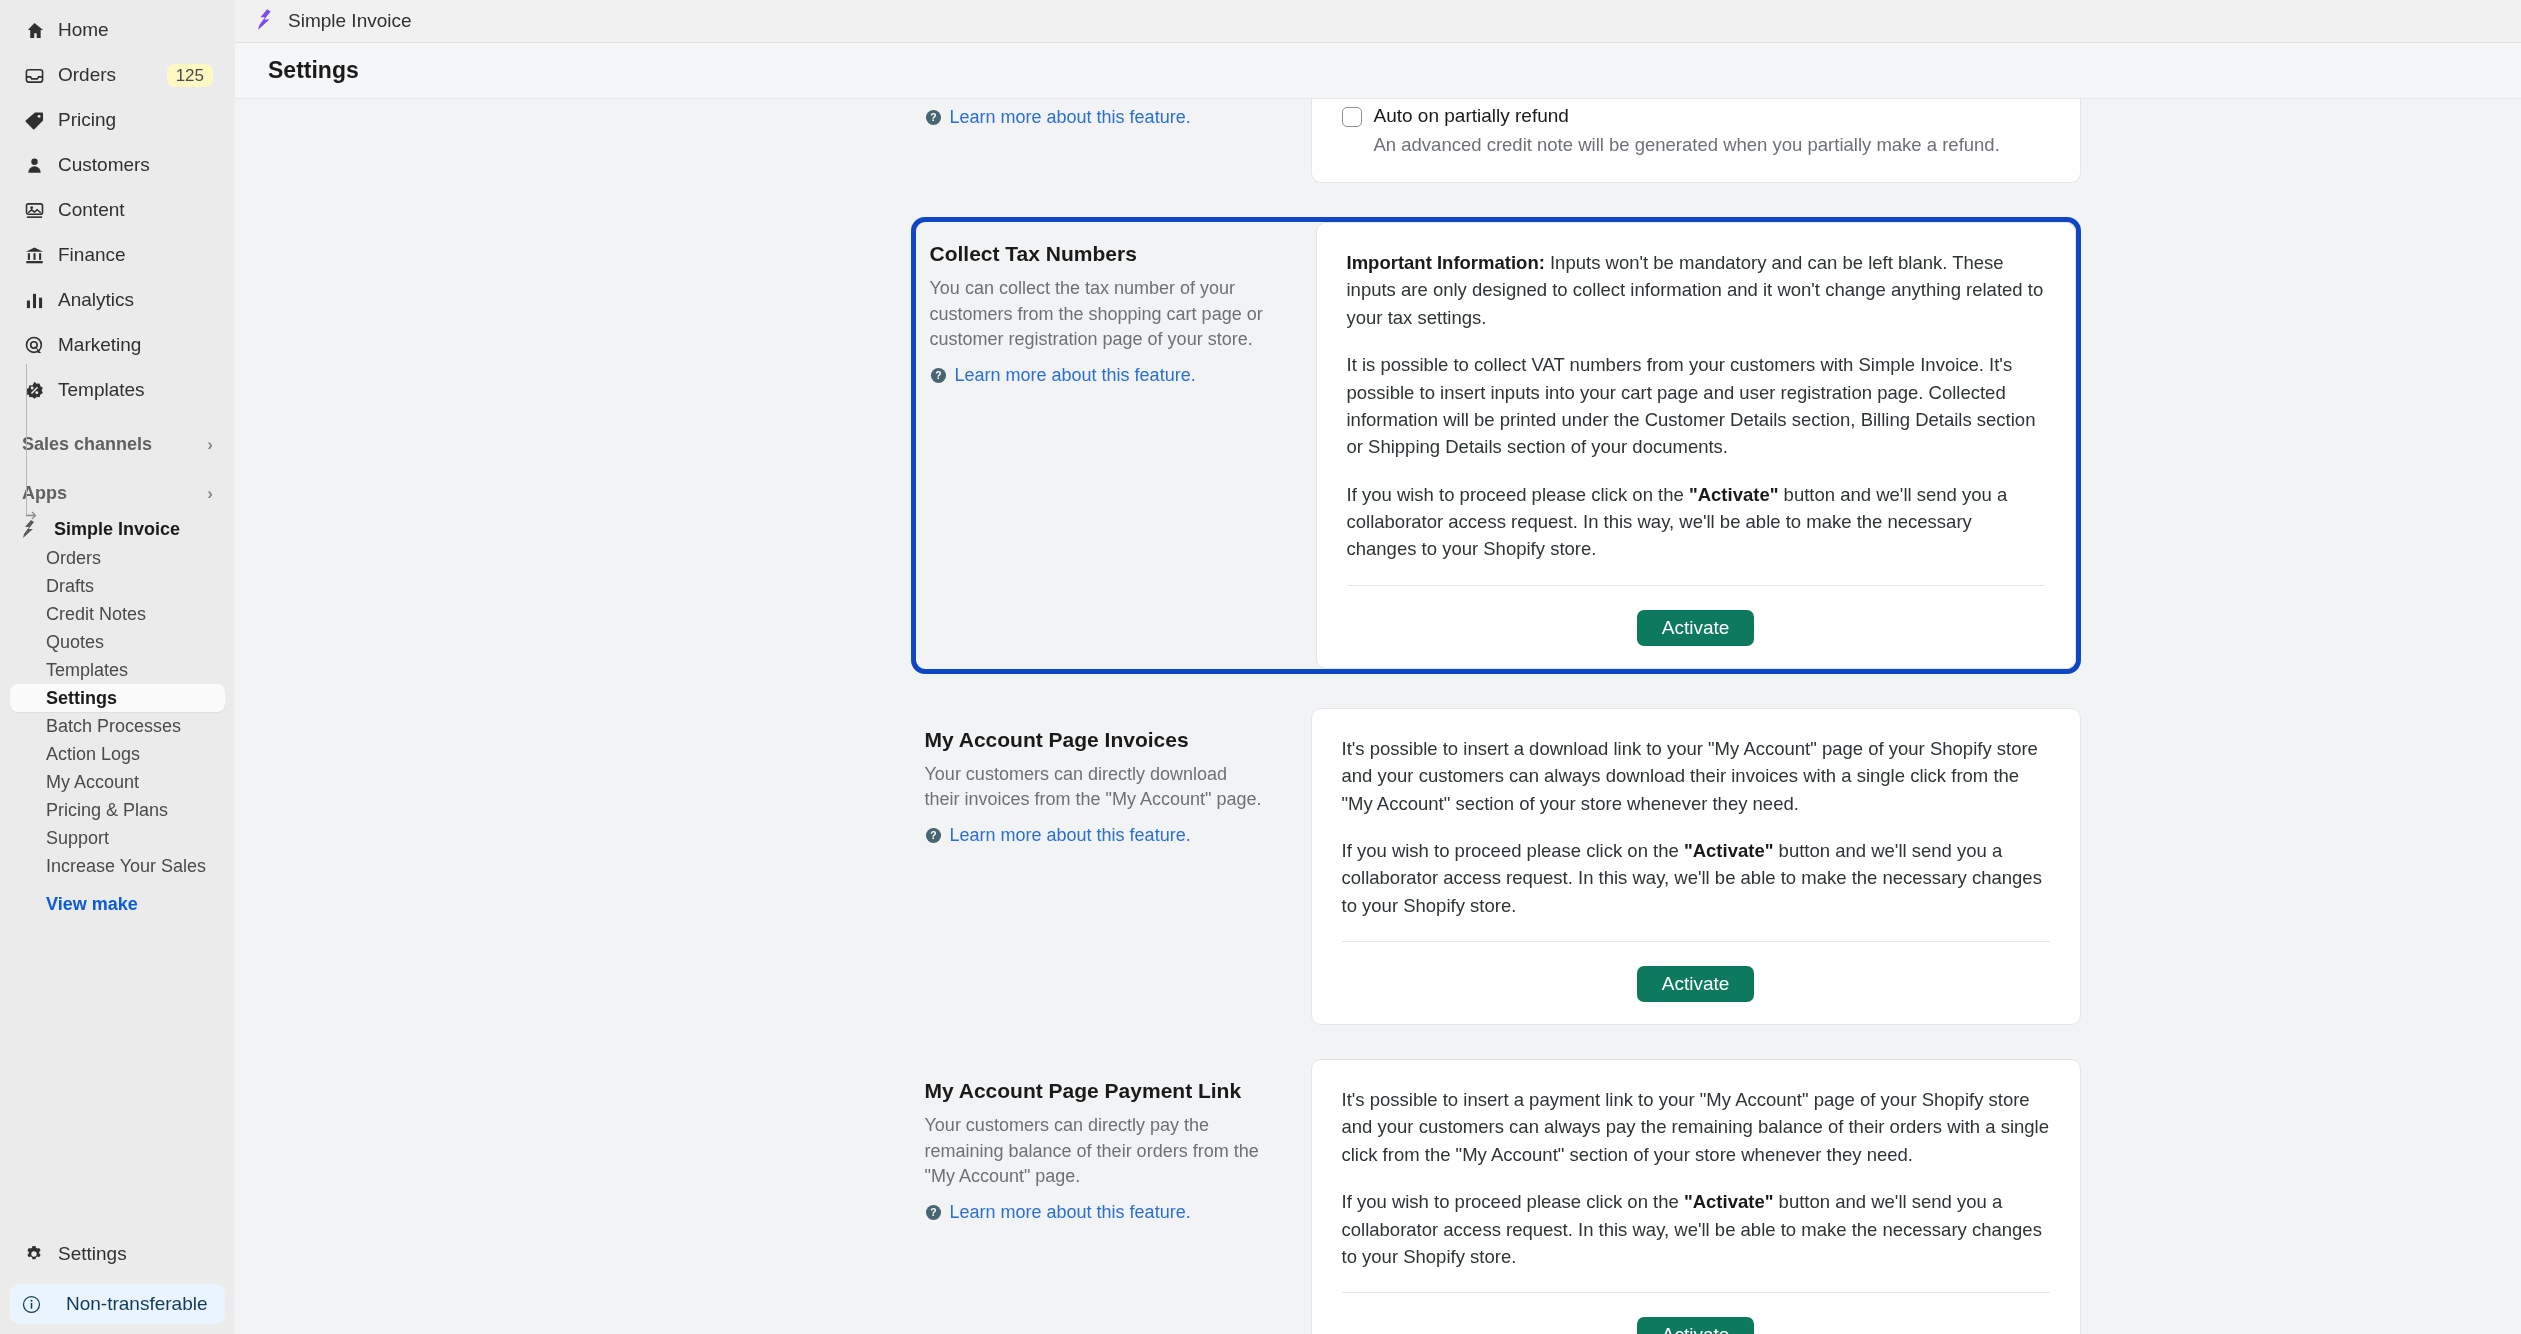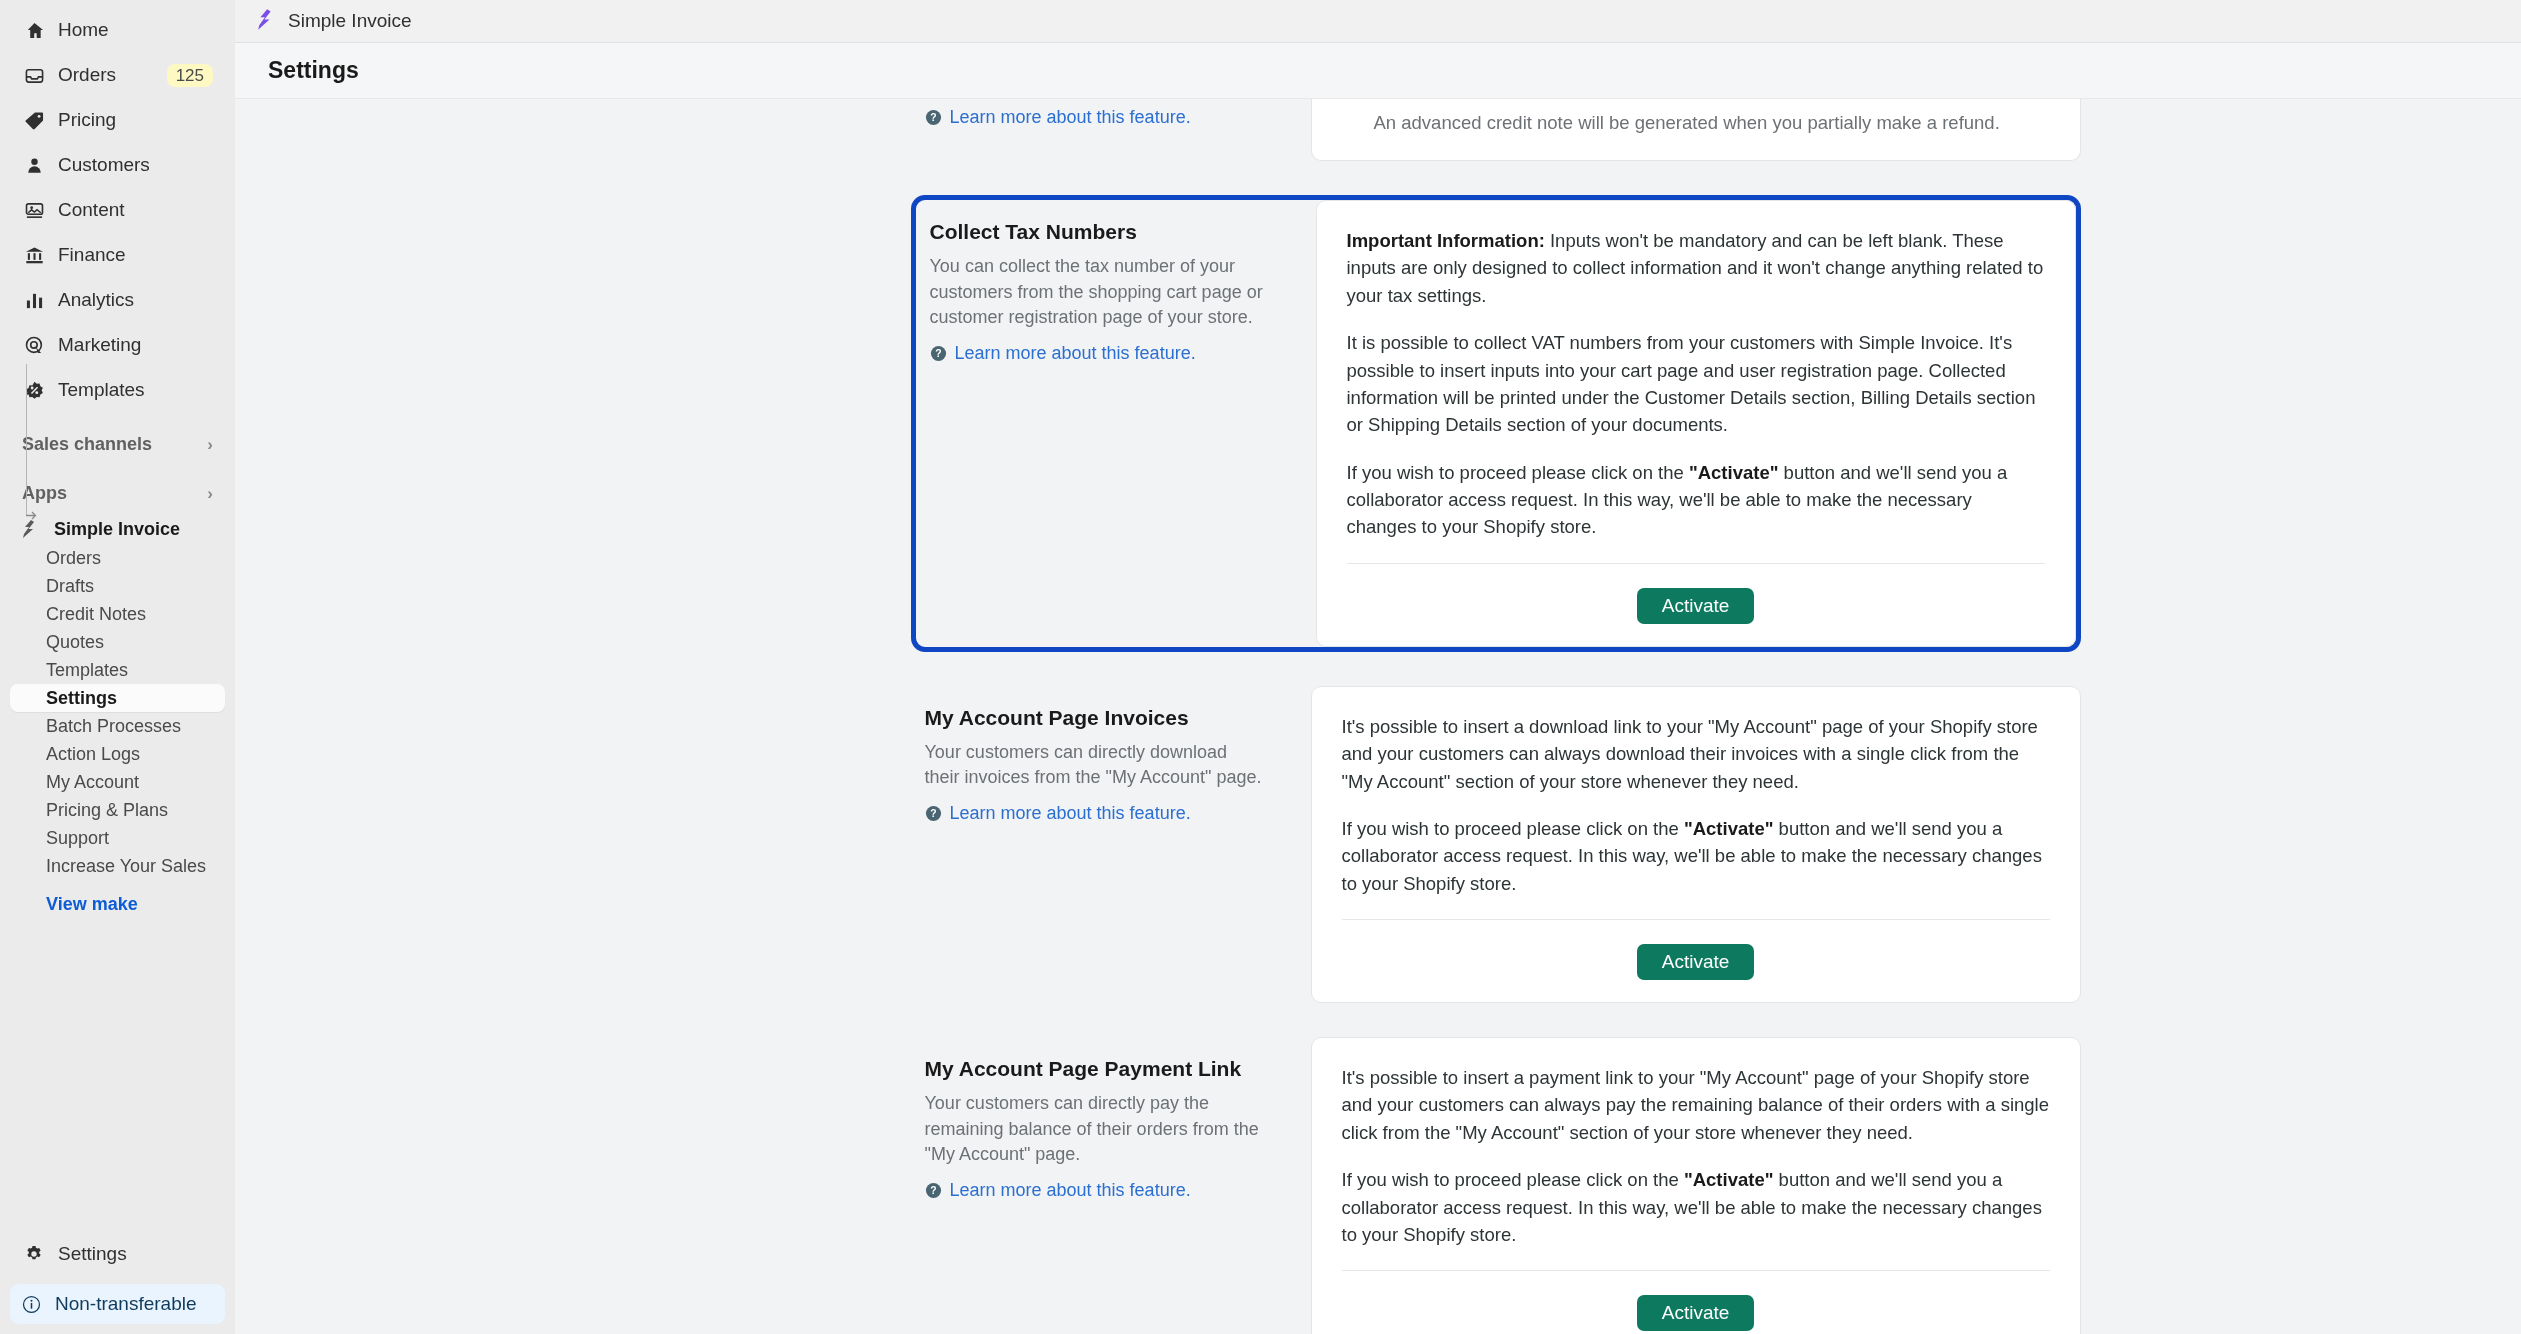--- a/index.html
+++ b/index.html
@@ -55,21 +55,21 @@
     position: absolute; left: 26px; top: 364px; width: 1px; height: 152px;
     background: #b5b5b5;
   }
   .tree-arrow { position: absolute; left: 26px; top: 510px; width: 14px; height: 11px; }
   .view-less {
     margin: 14px 10px 0 10px; padding: 0 12px 0 36px;
     color: #0b5cd5; font-weight: 700; font-size: 18px; cursor: pointer;
   }
   .sidebar-bottom { position: absolute; bottom: 0; left: 0; width: 235px; padding-bottom: 10px; }
   .noti {
-    display: flex; align-items: center; gap: 14px;
+    display: flex; align-items: center; gap: 25px;
     margin: 8px 10px 0 10px; padding: 9px 12px;
     background: #eaf4ff; border-radius: 9px; color: #0f3b5c;
     font-size: 19px; cursor: pointer;
   }
 
   
   .main { flex: 1; height: 1334px; display: flex; flex-direction: column; position: relative; background: #f2f3f5; }
   .topbar {
     height: 43px; background: #f1f1f1; display: flex; align-items: center;
     padding: 0 22px; border-bottom: 1px solid #e0e0e0; flex: 0 0 43px;
@@ -355,20 +355,24 @@
                   <svg width="17" height="17" viewBox="0 0 18 18">
                       <circle cx="9" cy="9" r="8" fill="#4a6572"></circle>
                       <text x="9" y="13.2" font-size="11" font-weight="700" fill="#fff" text-anchor="middle" font-family="Liberation Sans, sans-serif">?</text>
                     </svg>
                 </span>
                 <span>Learn more about this feature.</span>
               </div>
             </div>
             <div class="card" style="border-top:none;border-top-left-radius:0;border-top-right-radius:0;padding-top:0;padding-bottom:26px;margin-top:-22px;">
               <div style="height:28px"></div>
+              <div class="chk-row">
+                <div class="chkbox"></div>
+                <span class="chk-lab">Auto on partially refund</span>
+              </div>
               <div class="chk-sub">An advanced credit note will be generated when you partially make a refund.</div>
             </div>
           </div>
         </div>
 
         <div class="divider-gap"></div>
 
         <div id="sections-host">
             <div class="row-wrap">
               <div class="highlight-wrap" style="border-color: rgb(15, 70, 196);">

